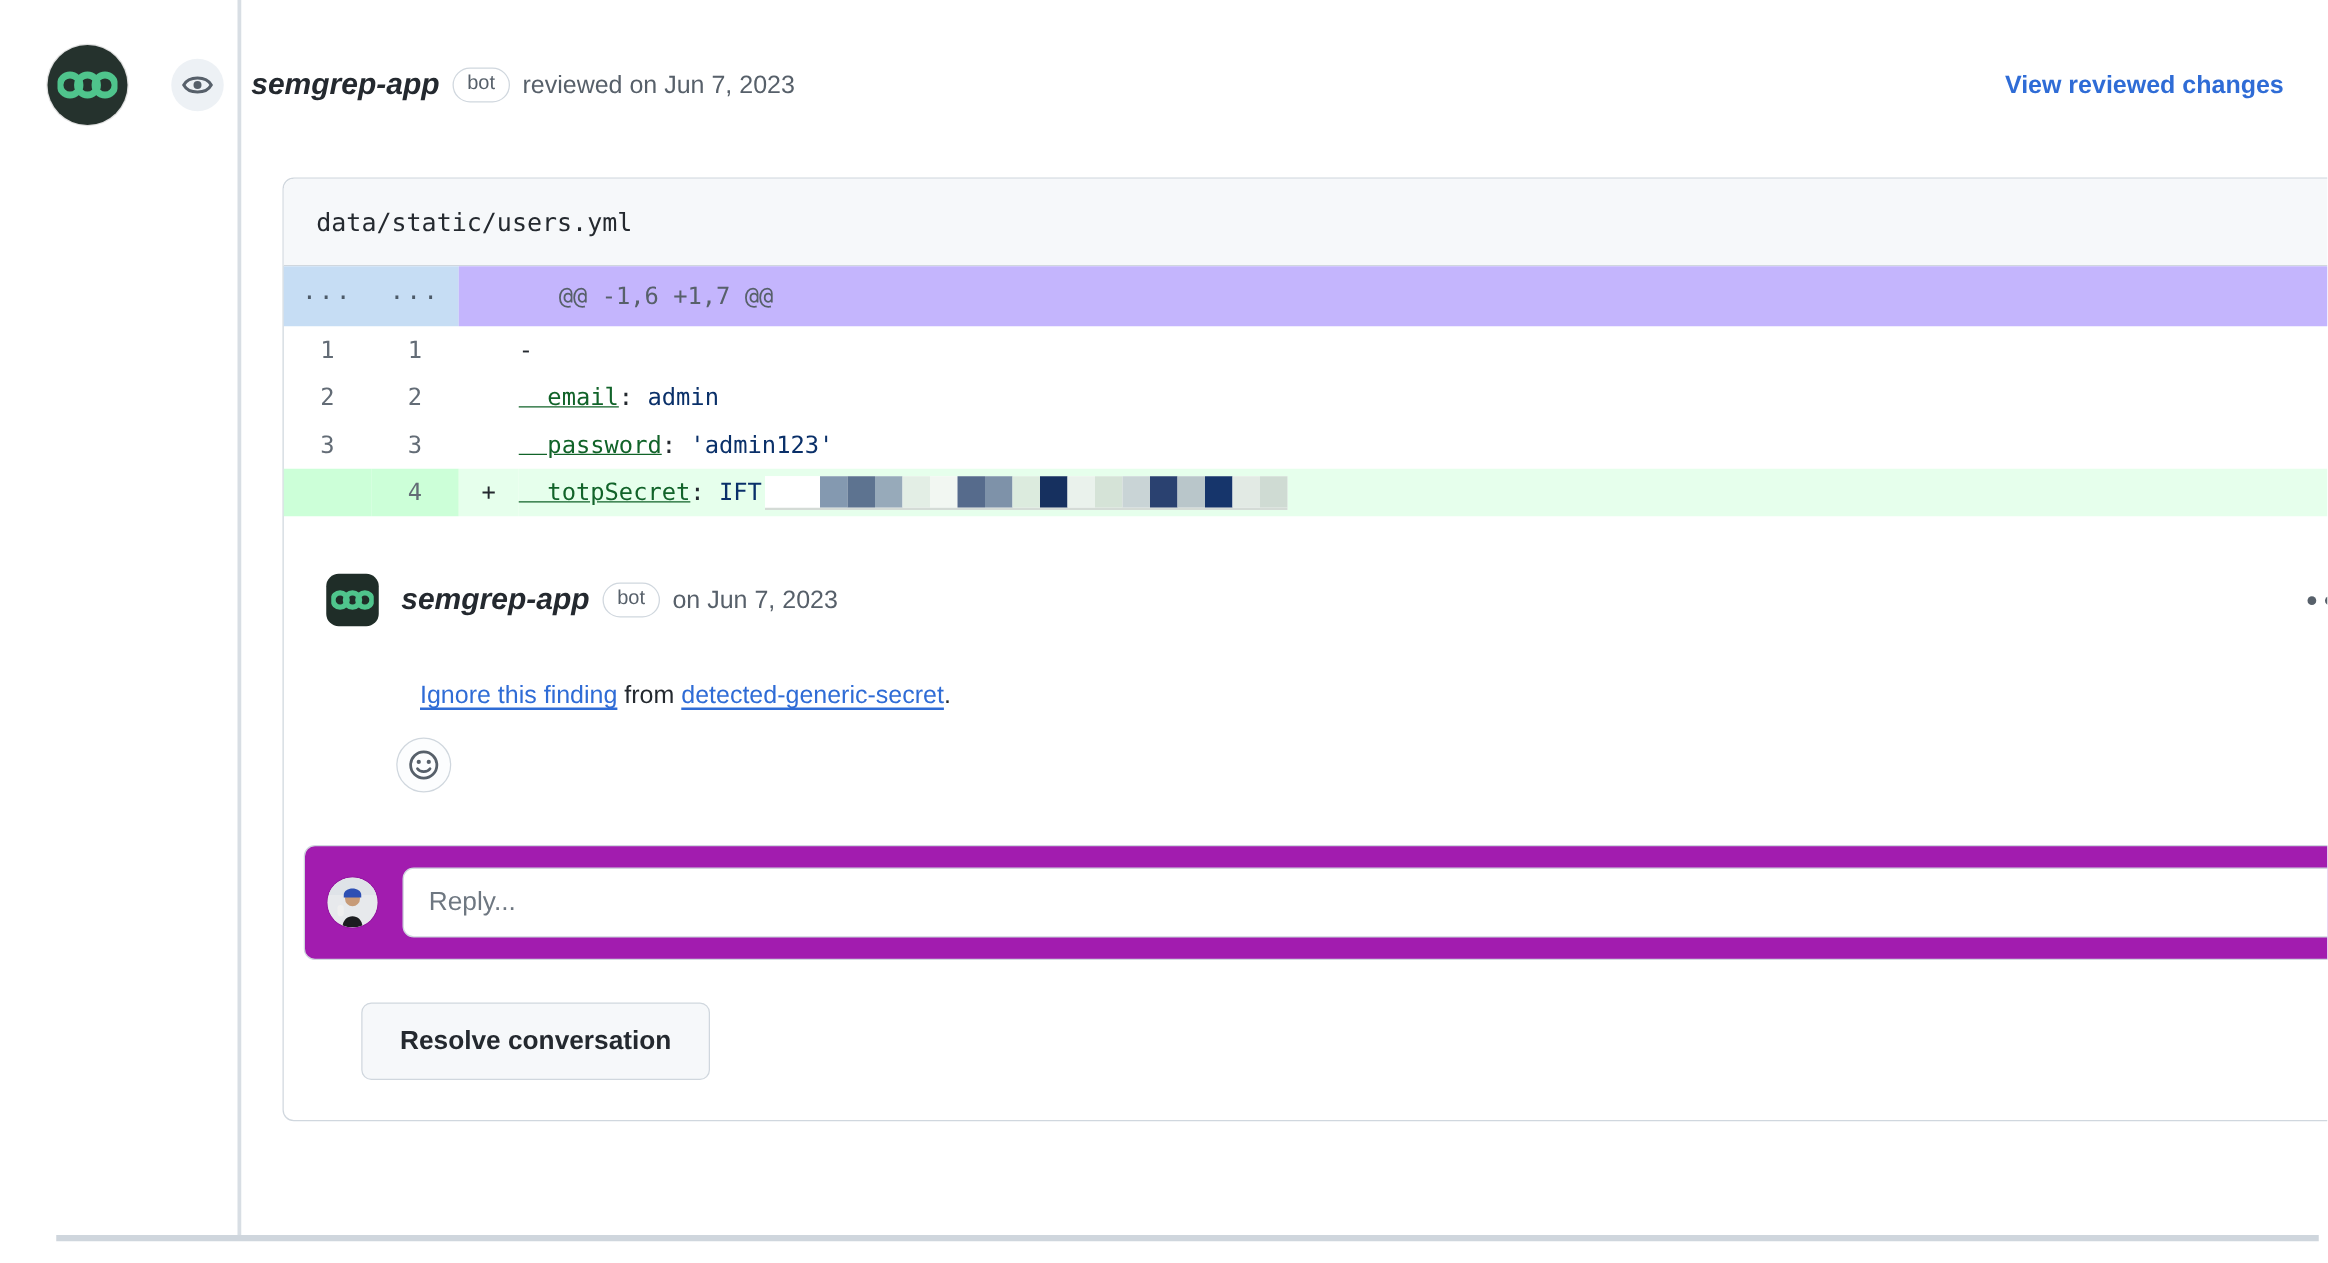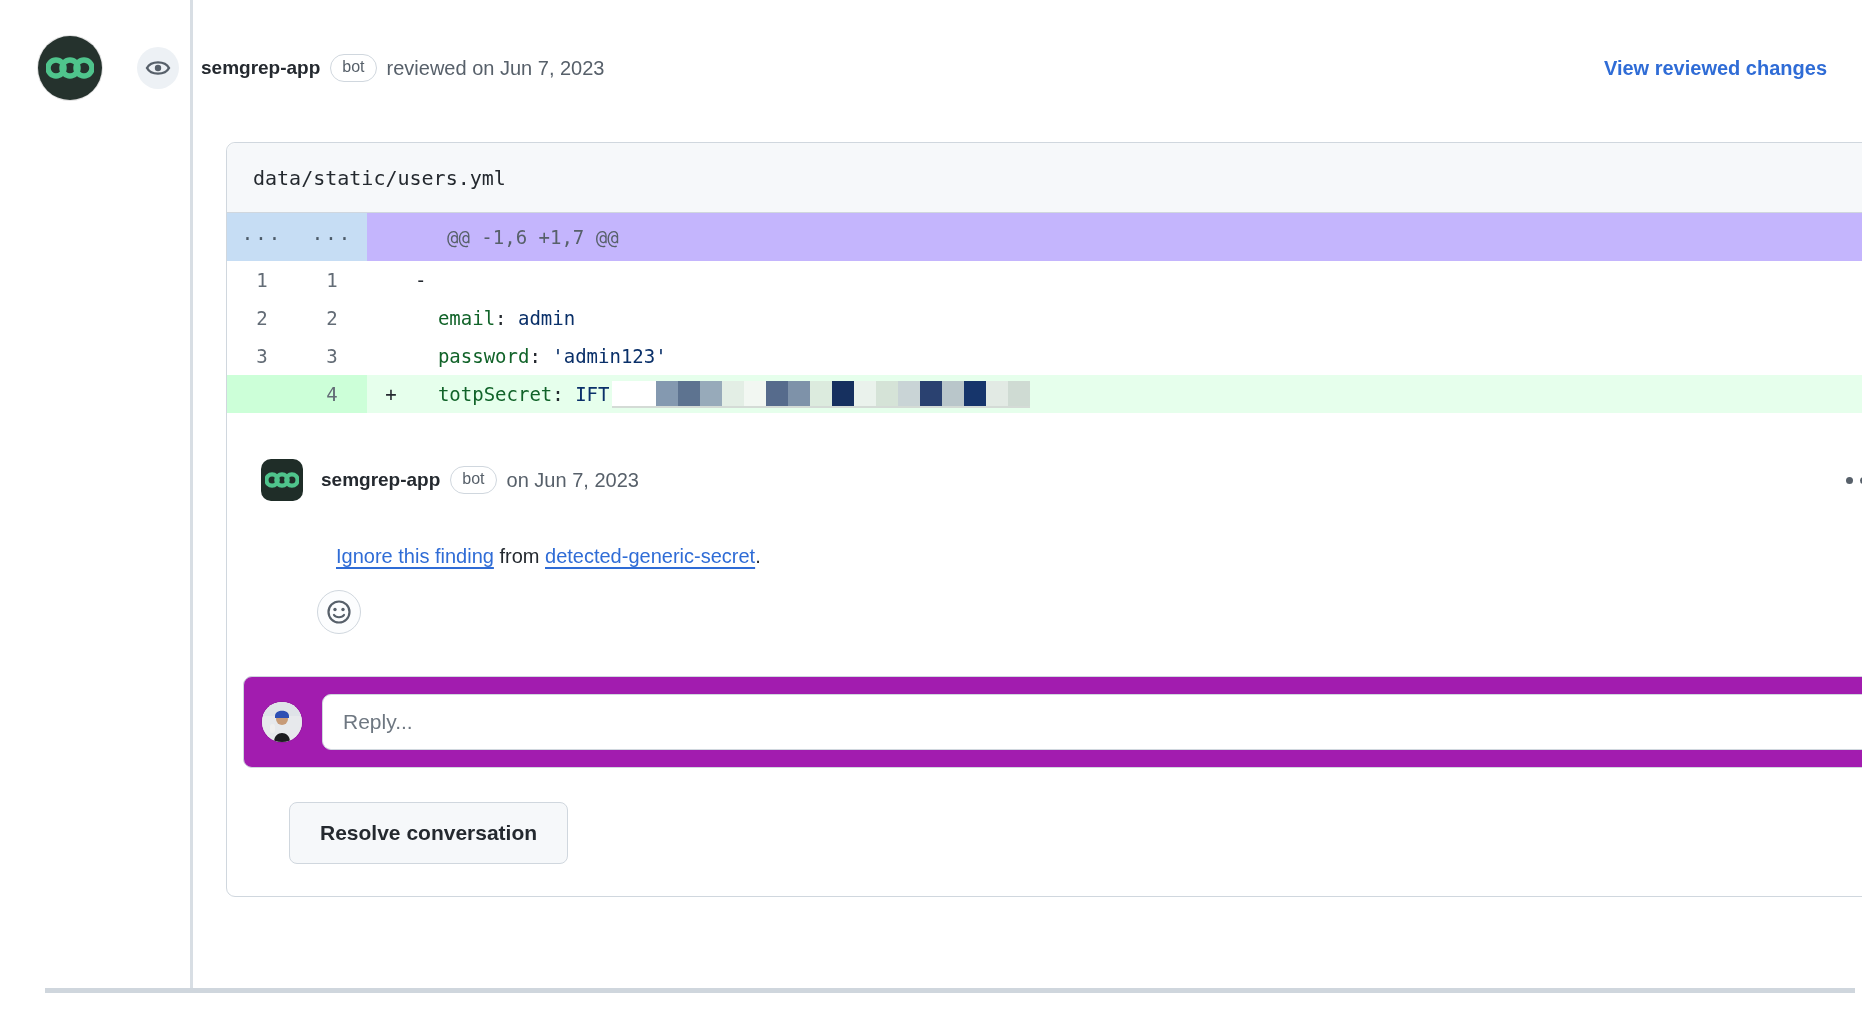--- a/index.html
+++ b/index.html
@@ -16,21 +16,21 @@
   .review-row { position:absolute; left:38px; right:35px; top:36px; height:64px; display:flex; align-items:center; }
   .review-avatar {
     width:64px; height:64px; border-radius:50%; background:#25322d; flex:0 0 64px;
     display:flex; align-items:center; justify-content:center; box-shadow:0 0 0 1px rgba(0,0,0,.12);
   }
   .eye-badge {
     width:42px; height:42px; border-radius:50%; background:#edf1f5; margin-left:35px;
     display:flex; align-items:center; justify-content:center; flex:0 0 42px; position:relative; z-index:2;
   }
   .review-text { margin-left:22px; font-size:20px; color:#57606a; display:flex; align-items:center; gap:10px; white-space:nowrap; }
-  .author-name { font-weight:bold; color:#24292f; font-size:19px; }
+  .author-name { font-weight:bold; color:#24292f; font-size:24px;font-style:italic; }
   .bot-pill {
     border:1px solid #d0d7de; border-radius:16px; color:#57606a; font-size:16px;
     padding:2px 11px 4px; line-height:20px; background:#fff;
   }
   .view-link { margin-left:auto; color:#2f6cd6; font-weight:bold; font-size:20px; text-decoration:none; white-space:nowrap; }
 
   
   .card {
     position:absolute; left:226px; top:142px; width:1694px;
     border:1px solid #d0d7de; border-radius:9px; background:#fff;
@@ -44,21 +44,21 @@
   .hunk-gutter { width:140px; background:#c6ddf4; display:flex; }
   .hunk-cell { width:70px; text-align:center; color:#4c5a68; font-size:19px; line-height:40px; letter-spacing:2px; cursor:pointer; }
   .hunk-code { flex:1; background:#c4b5fd; color:#57606a; font-size:19px; line-height:48px; padding-left:80px; }
 
   .diff-row { display:flex; height:38px; font-family:"DejaVu Sans Mono","Liberation Mono",monospace; font-size:19px; line-height:38px; }
   .col-num { width:70px; text-align:center; color:#636c76; }
   .col-sign { width:48px; text-align:center; color:#24292f; }
   .col-code { flex:1; white-space:pre; display:flex; align-items:center; }
   .diff-row.added .col-num { background:#ccffd8; }
   .diff-row.added .col-sign, .diff-row.added .col-code { background:#e6ffec; }
-  .tok-k { color:#116329; } .tok-v { color:#0a3069; } .tok-p { color:#24292f; }
+  .tok-k { color:#116329;text-decoration:underline; } .tok-v { color:#0a3069; } .tok-p { color:#24292f; }
   .redaction { display:inline-flex; height:27px; margin-left:2px; background:#ffffff; border-bottom:2px solid #d4dbd6; align-items:stretch; }
   .redaction .px { width:22px; height:25px; }
   .redaction .px:first-child { width:44px; }
 
   
   .comment { padding:46px 30px 0 34px; }
   .comment-head { display:flex; align-items:center; height:42px; }
   .comment-avatar {
     width:42px; height:42px; border-radius:10px; background:#1f2d28; flex:0 0 42px;
     display:flex; align-items:center; justify-content:center;

